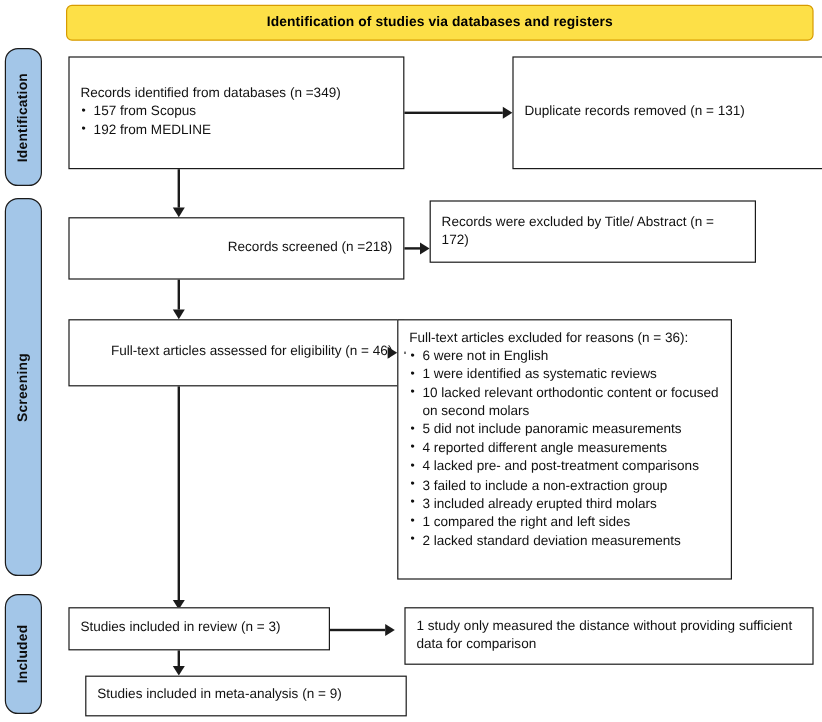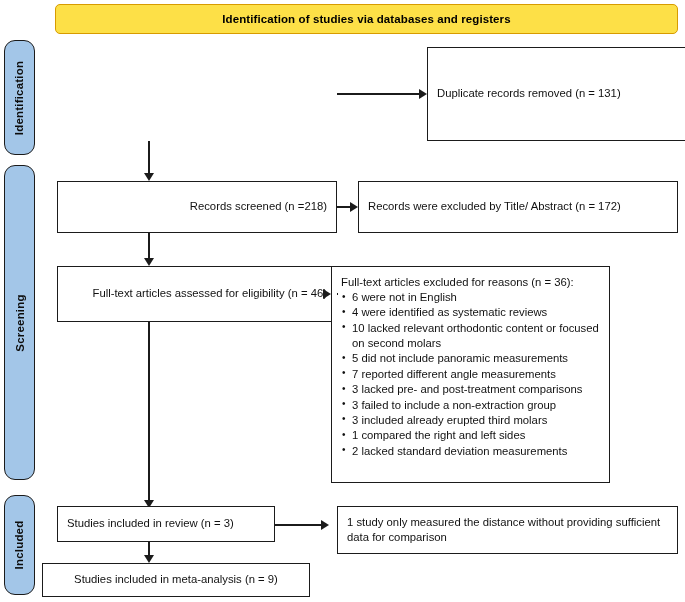--- a/index.html
+++ b/index.html
@@ -102,25 +102,25 @@
     left: 1px;
     top: -0.5px;
     font-size: 10px;
   }
 
   
   #box-identified       { left: 57px;  top: 47px;  width: 280px; height: 94px; }
   #box-screened         { left: 57px;  top: 181px; width: 280px; height: 52px; text-align: right; }
   #box-fulltext         { left: 57px;  top: 266px; width: 280px; height: 56px; text-align: right; }
   #box-included-review  { left: 57px;  top: 506px; width: 218px; height: 36px; }
-  #box-included-meta    { left: 42px;  top: 563px; width: 268px; height: 34px; text-align: center; }
+  #box-included-meta    { left: 71px;  top: 563px; width: 268px; height: 34px; }
 
   
   #box-duplicates       { left: 427px; top: 47px;  width: 302px; height: 94px; }
-  #box-excluded-ta      { left: 358px; top: 181px; width: 320px; height: 52px; justify-content: center; }
+  #box-excluded-ta      { left: 358px; top: 167px; width: 272px; height: 52px; justify-content: center; }
   #box-excluded-reasons { left: 331px; top: 266px; width: 279px; height: 217px;
                           justify-content: flex-start; padding-top: 8px; }
   #box-one-study        { left: 337px; top: 506px; width: 341px; height: 48px; }
 
   
   .line {
     position: absolute;
     background: #1b1b1b;
   }
   .vline { width: 1.6px; }
@@ -153,20 +153,27 @@
   <div class="stage-tab" id="tab-identification">
     <span>Identification</span>
   </div>
   <div class="stage-tab" id="tab-screening">
     <span>Screening</span>
   </div>
   <div class="stage-tab" id="tab-included">
     <span>Included</span>
   </div>
 
+  <div class="fbox" id="box-identified">
+    <p>Records identified from databases (n =349)</p>
+    <ul>
+      <li>157 from Scopus</li>
+      <li>192 from MEDLINE</li>
+    </ul>
+  </div>
 
   <div class="fbox" id="box-duplicates">
     <p>Duplicate records removed (n = 131)</p>
   </div>
 
   <div class="line hline" style="left:337px; top:93px; width:82px;"></div>
   <div class="arrow-right" style="left:419px; top:89px;"></div>
 
   <div class="line vline" style="left:148px; top:141px; height:32px;"></div>
   <div class="arrow-down" style="left:144px; top:173px;"></div>
@@ -186,25 +193,25 @@
   <div class="arrow-down" style="left:144px; top:258px;"></div>
 
   <div class="fbox" id="box-fulltext">
     <p>Full-text articles assessed for eligibility (n = 46)</p>
   </div>
 
   <div class="fbox" id="box-excluded-reasons">
     <p>Full-text articles excluded for reasons (n = 36):</p>
     <ul>
       <li>6 were not in English</li>
-      <li>4 were identified as systematic reviews</li>
+      <li>1 were identified as systematic reviews</li>
       <li>10 lacked relevant orthodontic content or focused on second molars</li>
       <li>5 did not include panoramic measurements</li>
-      <li>7 reported different angle measurements</li>
-      <li>3 lacked pre- and post-treatment comparisons</li>
+      <li>4 reported different angle measurements</li>
+      <li>4 lacked pre- and post-treatment comparisons</li>
       <li>3 failed to include a non-extraction group</li>
       <li>3 included already erupted third molars</li>
       <li>1 compared the right and left sides</li>
       <li>2 lacked standard deviation measurements</li>
     </ul>
   </div>
 
   <div class="line hline" style="left:337px; top:293px; width:-1px; width:0px;"></div>
   <div class="line hline" style="left:337px; top:293px; width:-0px; width:1px;"></div>
   <div class="arrow-right" style="left:323px; top:289px;"></div>

